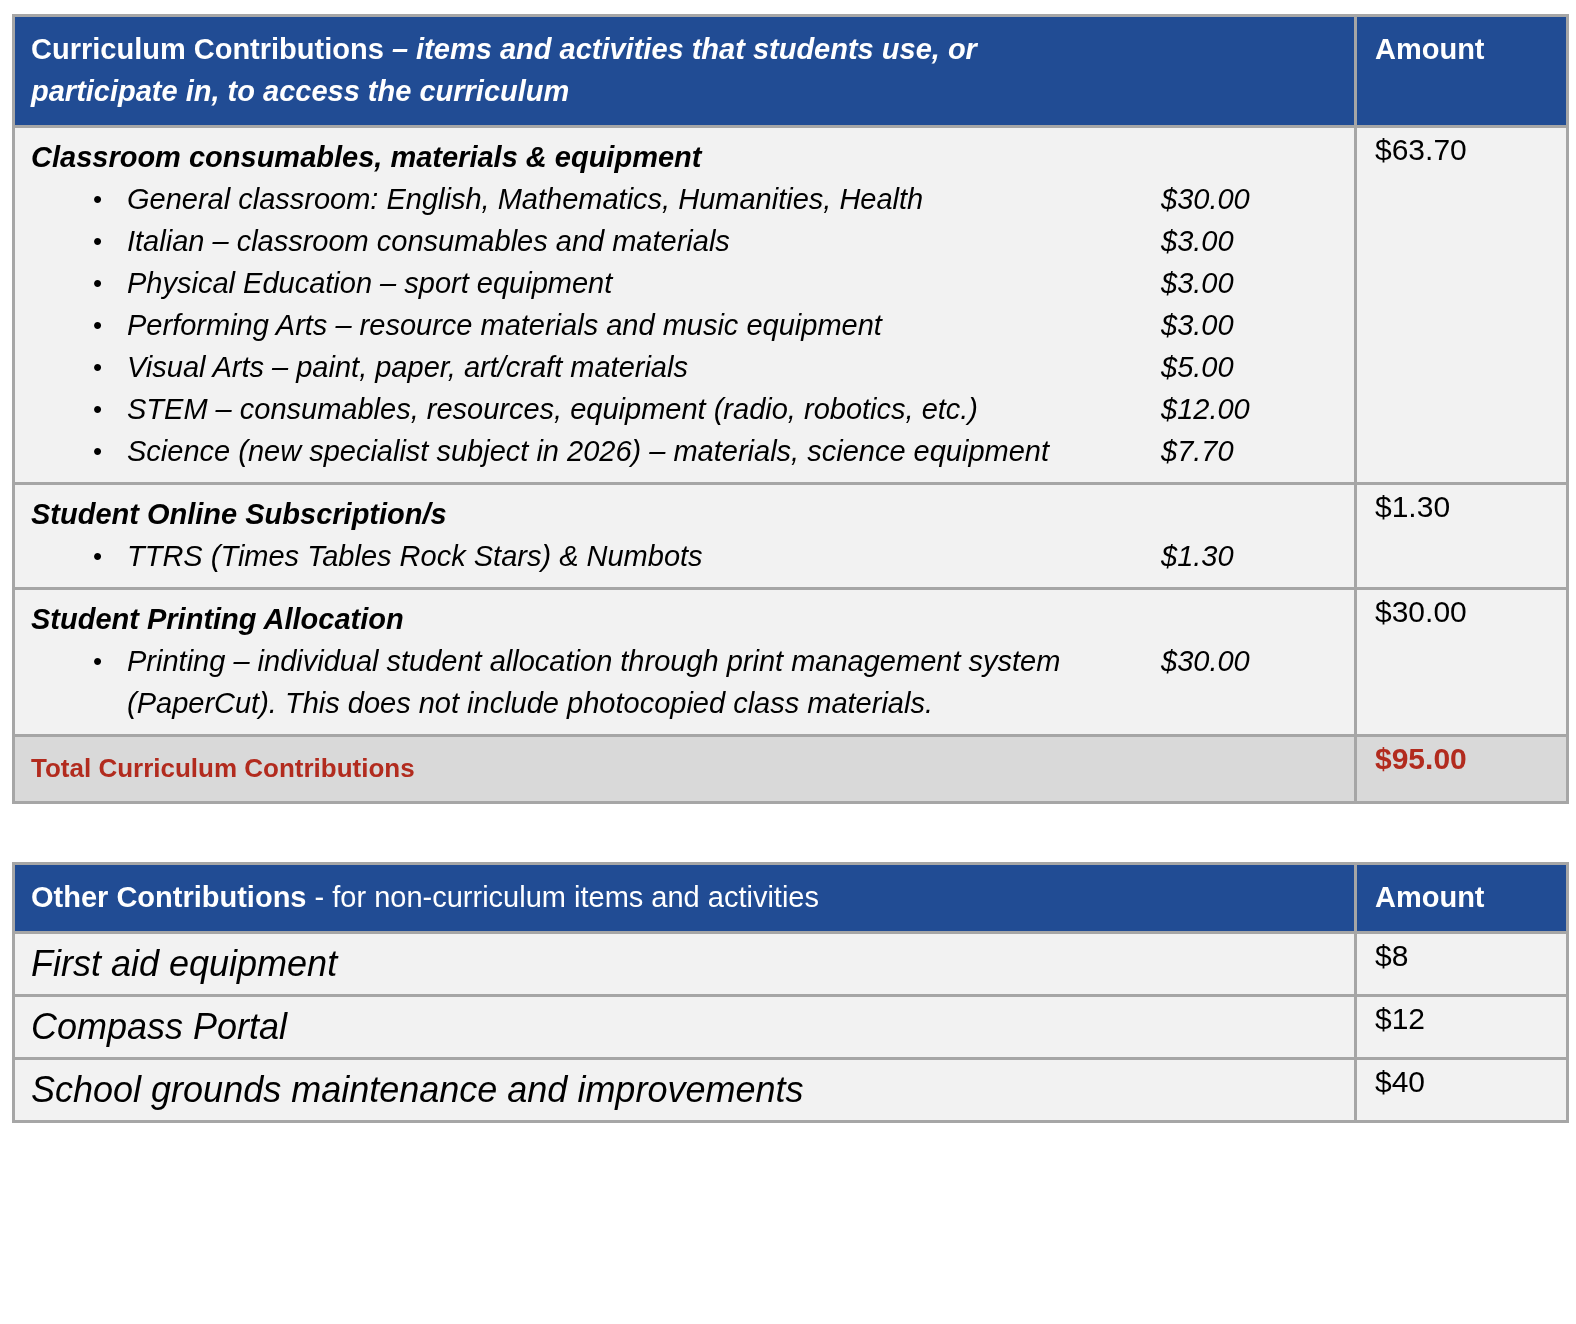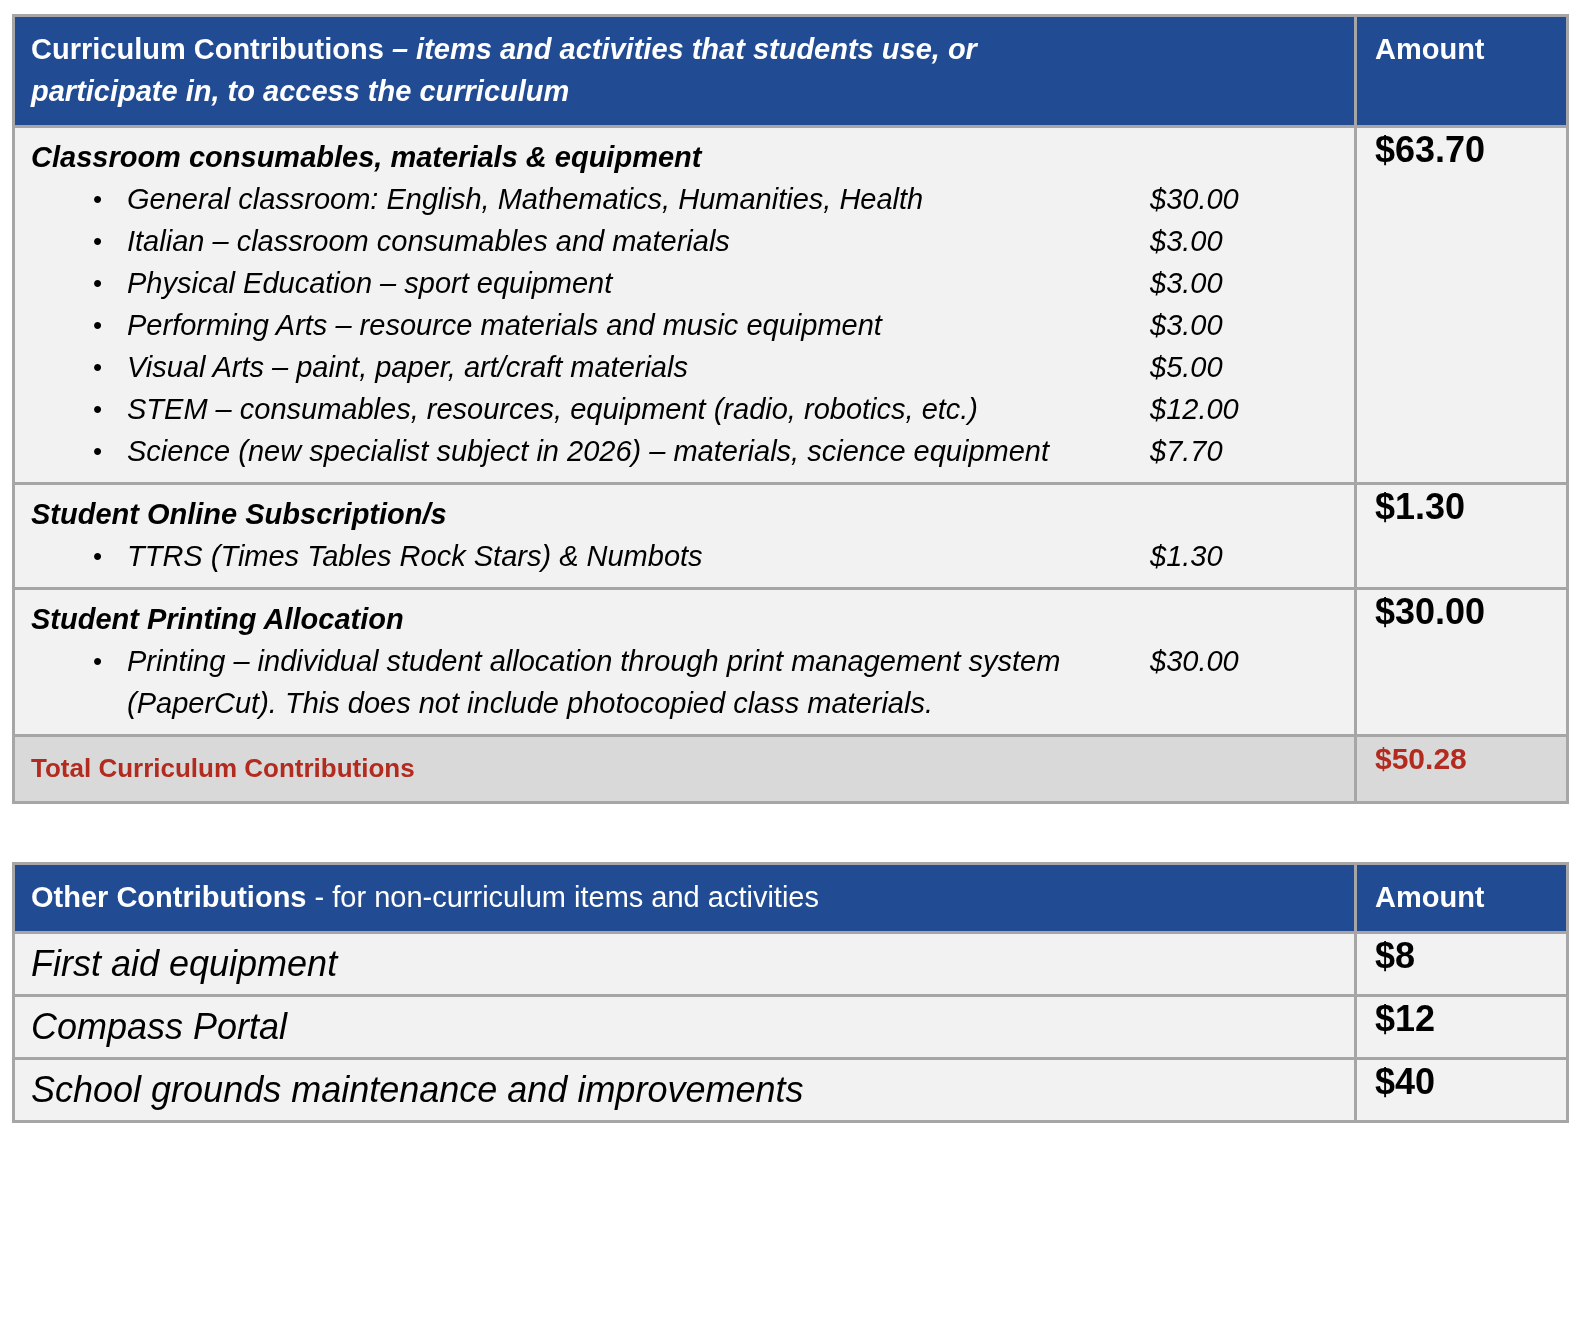--- a/index.html
+++ b/index.html
@@ -52,21 +52,21 @@
   .head-amount {
     background: var(--header-blue, #214C94);
     color: #fff;
     font-weight: bold;
     font-size: 29px;
     line-height: 42px;
     padding: 11px 0 0 18px;
   }
 
   
-  .sec-cell { padding: 8px 12px 10px 16px; }
+  .sec-cell { padding: 8px 1px 10px 16px; }
   .sec-heading {
     font-weight: bold;
     font-style: italic;
     font-size: 29px;
     line-height: 42px;
   }
   .item-row {
     display: grid;
     grid-template-columns: 34px 1fr 192px;
     margin-left: 62px;
@@ -77,22 +77,22 @@
   .bullet {
     font-style: normal;
     font-size: 26px;
     line-height: 42px;
   }
   .item-text { max-width: 990px; padding-right: 10px; }
   .item-price { align-self: start; }
 
   .amount-cell {
     vertical-align: middle;
-    font-weight: bold;
-    font-size: 36px;
+    font-weight: normal;
+    font-size: 30px;
     line-height: 42px;
     padding-left: 18px;
   }
 
   
   .total-label {
     background: var(--total-bg, #D9D9D9);
     font-weight: bold;
     font-size: 26px;
     line-height: 42px;
@@ -201,21 +201,21 @@
             <span class="bullet">•</span>
             <span class="item-text">Printing – individual student allocation through print management system (PaperCut). This does not include photocopied class materials.</span>
             <span class="item-price">$30.00</span>
           </div>
         </td>
         <td class="amount-cell">$30.00</td>
       </tr>
 
       <tr>
         <td class="total-label red">Total Curriculum Contributions</td>
-        <td class="total-amount red">$50.28</td>
+        <td class="total-amount red">$95.00</td>
       </tr>
     </tbody>
   </table>
 
   <div class="tbl-gap"></div>
 
   <table class="tbl">
     <colgroup>
         <col class="col-main">
         <col class="col-amount">

